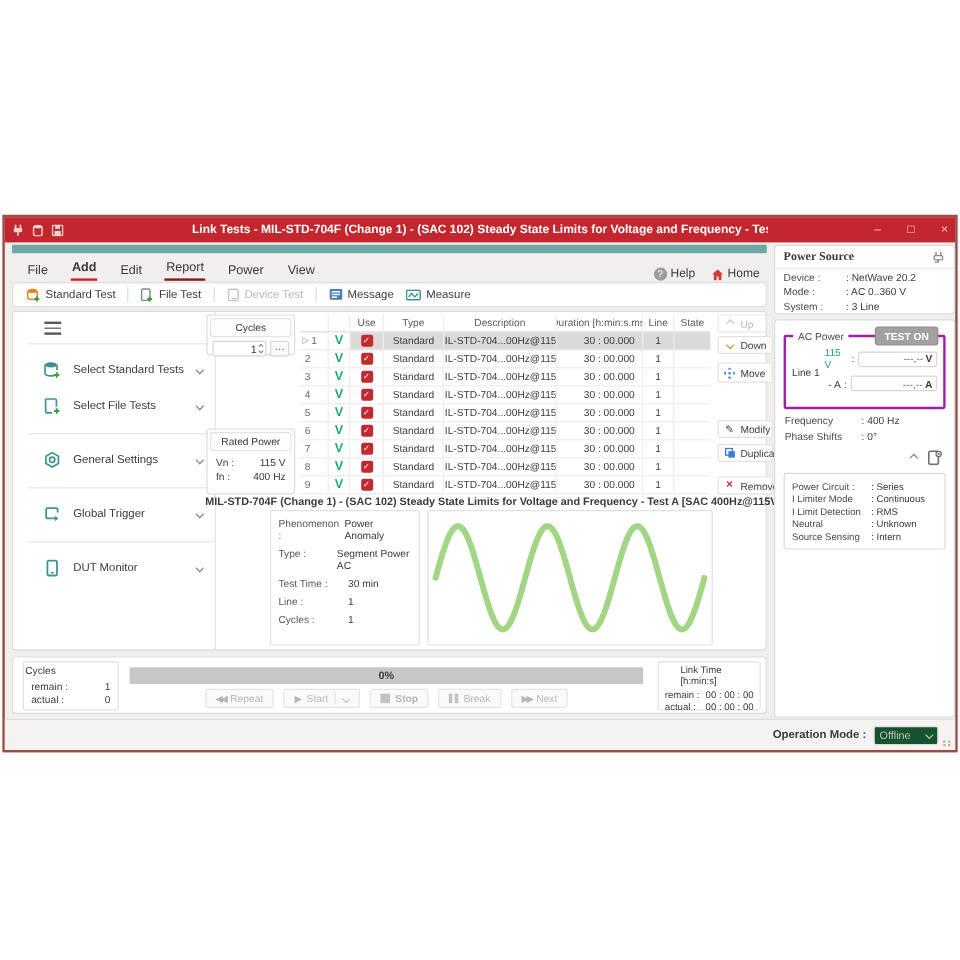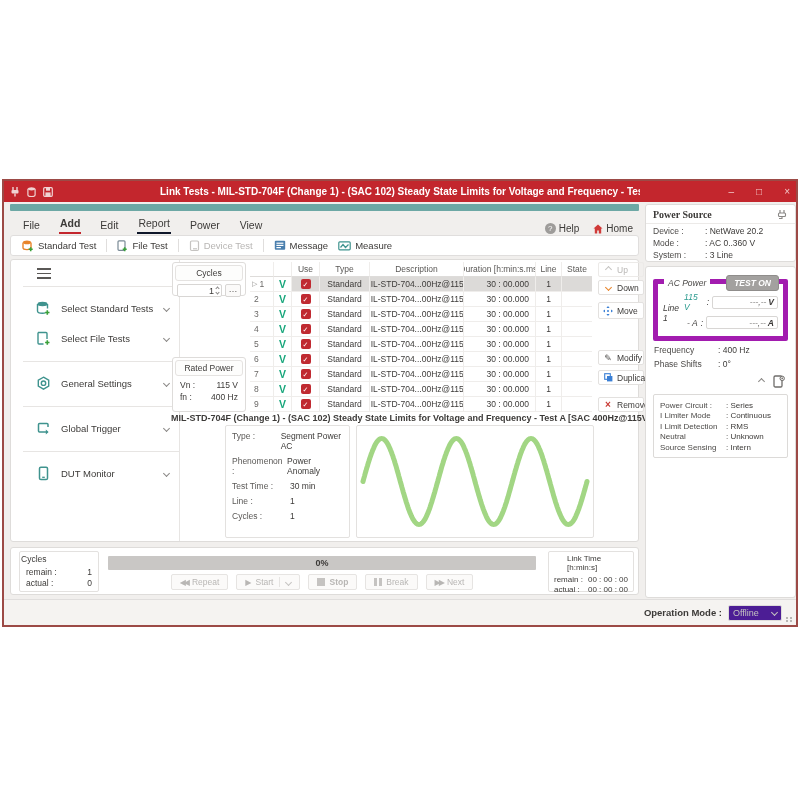--- a/index.html
+++ b/index.html
@@ -17,21 +17,21 @@
 
   .client { position:relative; height:423px; }
 
   
   .tealbar { position:absolute; left:6px; top:2px; width:629px; height:7px; background:#6da8a5; border-radius:1px; }
 
   
   .menubar { position:absolute; left:6px; top:12px; width:629px; height:20px; display:flex; align-items:flex-end; font-size:10.5px; }
   .menu-item { margin-left:18px; padding:2px 1px 3px 1px; color:#3c3a38; }
   .menu-item.u-red { border-bottom:2px solid #c3262d; font-weight:bold; }
-  .menu-item.u-gray { border-bottom:2px solid #0f172a; }
+  .menu-item.u-gray { border-bottom:2px solid #7f1d1d; }
   .menu-right { margin-left:auto; display:flex; align-items:center; gap:14px; margin-right:6px; font-size:10px; }
   .help-ico { display:inline-flex; width:11px; height:11px; border-radius:50%; background:#9e9c9a; color:#fff; font-size:8px; align-items:center; justify-content:center; margin-right:3px; }
   .iconlbl { display:flex; align-items:center; }
 
   
   .toolbar { position:absolute; left:6px; top:33px; width:629px; height:21px; background:#fff; border:1px solid #e0dedd; border-radius:3px; display:flex; align-items:center; padding:0 6px; font-size:9.5px; }
   .tool-btn { display:flex; align-items:center; gap:4px; padding:2px 5px; color:#3c3a38; }
   .tool-btn.disabled { color:#b8b6b4; }
   .tool-sep { width:1px; height:13px; background:#e0dedd; margin:0 5px; }
 
@@ -109,37 +109,37 @@
   .pausebars { display:flex; gap:2px; }
   .pausebars i { width:3px; height:8px; background:#c5c3c1; }
   .stopsq { width:8px; height:8px; background:#c5c3c1; }
   .t-split { width:1px; height:10px; background:#e6e4e2; margin:0 2px; }
   .blk { position:absolute; left:537px; top:3px; width:86px; height:41px; border:1px solid #e3e1df; border-radius:2px; font-size:8px; }
   .blk-row { display:flex; justify-content:space-between; padding:1px 5px 0 5px; }
 
   
   .statusbar { position:absolute; left:0; top:397px; width:792px; height:26px; background:#f5f3f1; border-top:1px solid #e0dedd; display:flex; align-items:center; justify-content:flex-end; padding-right:14px; gap:6px; }
   .statusbar .sb-lbl { font-size:9.5px; font-weight:bold; }
-  .sb-select { width:54px; height:16px; border:1px solid #dedcda; border-radius:2px; background:#4c1d95; color:#c5c3c1; font-size:9px; display:flex; align-items:center; justify-content:space-between; padding:0 4px; }
+  .sb-select { width:54px; height:16px; border:1px solid #dedcda; border-radius:2px; background:#14532d; color:#c5c3c1; font-size:9px; display:flex; align-items:center; justify-content:space-between; padding:0 4px; }
   .grip { position:absolute; right:3px; bottom:3px; display:grid; grid-template-columns:repeat(2,3px); gap:1px; }
   .grip i { width:2px; height:2px; background:#b8b6b4; }
 
   
   .rpanel { position:absolute; left:641px; top:2px; width:151px; height:394px; }
   .ps-card { position:relative; background:#fff; border:1px solid #dedcda; border-radius:3px; height:58px; }
   .ps-head { display:flex; align-items:center; justify-content:space-between; padding:4px 7px 3px 7px; border-bottom:1px solid #eceae8; }
   .ps-head .t { font-size:10px; font-weight:bold;font-family:Liberation Serif, serif; }
   .kv { display:flex; font-size:8.5px; padding:2px 7px 0 7px; }
   .kv .k { width:52px; color:#4c4a48; }
   .nw-card { position:relative; margin-top:4px; background:#fff; border:1px solid #dedcda; border-radius:3px; height:332px; }
   .nw-head { display:flex; align-items:center; padding:5px 7px 2px 7px; }
   .nw-head .t { font-size:10px; font-weight:bold; flex:1; }
   .nw-head .chev { color:#8a8886; margin-right:9px; }
   .dot { width:11px; height:11px; border-radius:50%; background:#b5b3b1; margin-left:7px; }
-  .acgroup { position:relative; margin:12px 7px 0 7px; border:5px solid #a21caf; border-radius:2px; height:62px; padding-top:8px;font-style:italic; }
+  .acgroup { position:relative; margin:12px 7px 0 7px; border:2px solid #a21caf; border-radius:2px; height:62px; padding-top:8px; }
   .acgroup .legend { position:absolute; top:-6px; left:6px; background:#fff; padding:0 4px; font-size:8.5px; color:#4c4a48; }
   .teston { position:absolute; top:-9px; right:4px; background:#a3a19f; color:#fff; font-size:8.5px; font-weight:bold; padding:2px 7px; border-radius:3px; border:1px solid #8f8d8b; }
   .acline { display:flex; align-items:center; padding:0 5px; }
   .acleft { width:30px; font-size:8.5px; }
   .acrows { flex:1; }
   .acrow { display:flex; align-items:center; justify-content:flex-end; gap:3px; margin-bottom:4px; }
   .acrow .vl { font-size:8.5px; }
   .acrow .vl.teal { color:#2a9a8e; }
   .acfield { width:72px; height:13px; border:1px solid #d8d6d4; border-radius:2px; background:#fff; display:flex; align-items:center; justify-content:flex-end; padding:0 3px; gap:2px; font-size:8.5px; color:#6a6866; }
   .acfield b { color:#3c3a38; }
@@ -604,27 +604,27 @@
         <span class="act-ic" style="color:#c93a34;font-weight:bold;font-size:10px">×</span>
         <span>Remove</span>
       </div>
 
       <div class="detail-title">MIL-STD-704F (Change 1) - (SAC 102) Steady State Limits for Voltage and Frequency - Test A [SAC 400Hz@115V]</div>
 
       <div class="detail-card">
         <div>
 
             <div class="detail-row">
+              <span class="dl">Phenomenon :</span>
+              <span>Power Anomaly</span>
+            </div>
+
+            <div class="detail-row">
               <span class="dl">Type :</span>
               <span>Segment Power AC</span>
-            </div>
-
-            <div class="detail-row">
-              <span class="dl">Phenomenon :</span>
-              <span>Power Anomaly</span>
             </div>
 
             <div class="detail-row">
               <span class="dl">Test Time :</span>
               <span>30 min</span>
             </div>
 
             <div class="detail-row">
               <span class="dl">Line :</span>
               <span>1</span>

